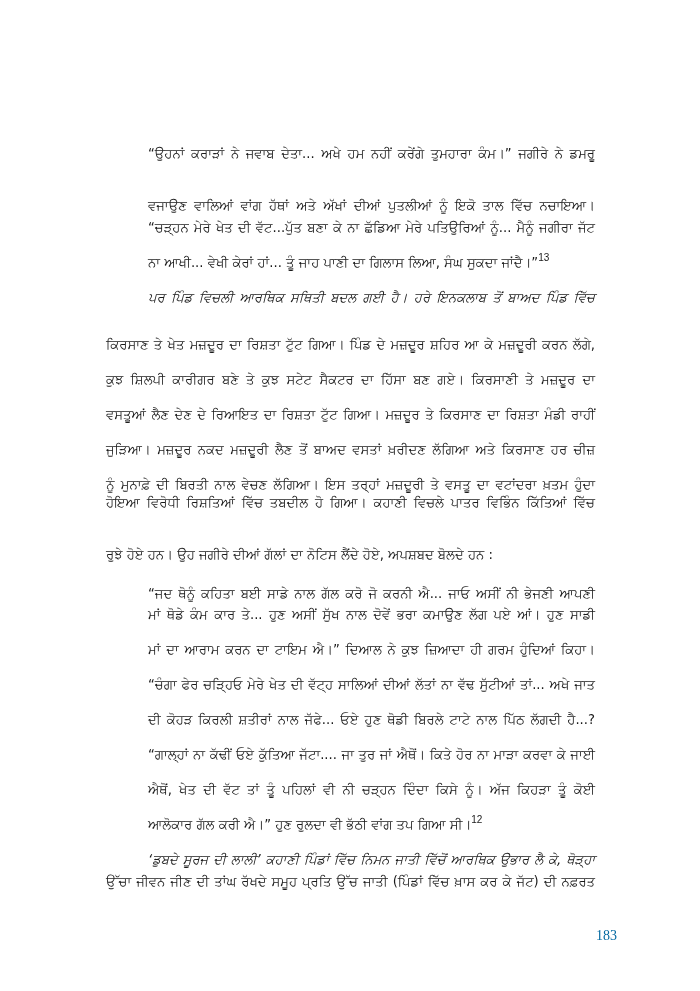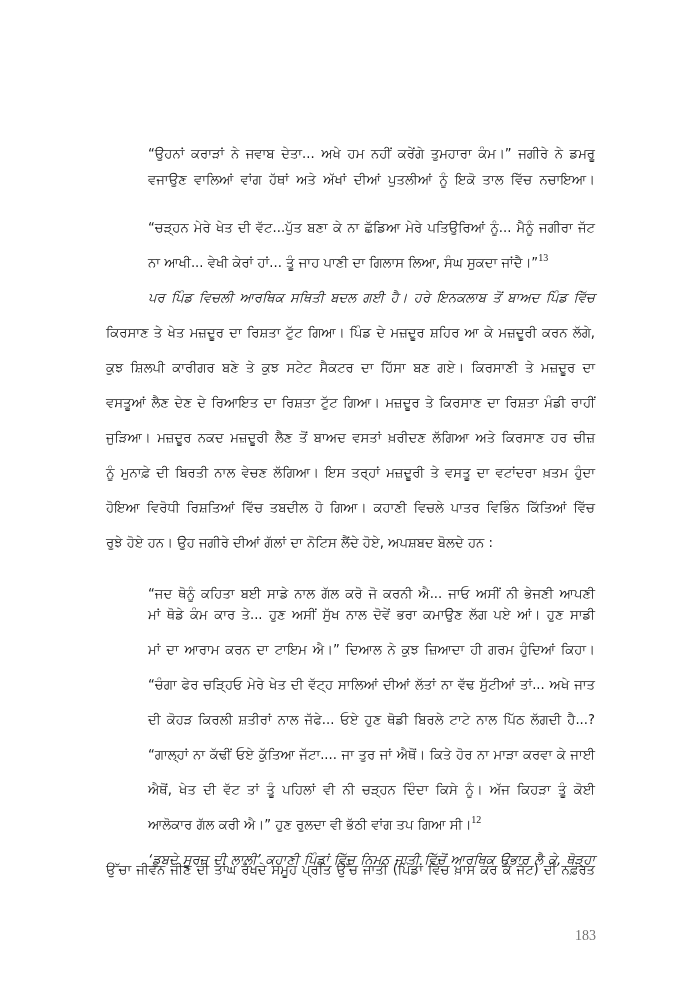--- a/index.html
+++ b/index.html
@@ -5,45 +5,45 @@
   html, body { margin: 0; padding: 0; }
   body {
     width: 700px; height: 991px; background: #ffffff; position: relative; overflow: hidden;
     font-family: "DejaVu Sans", sans-serif; color: #1a1a1a;
   }
   .line {
     position: absolute; font-size: 13.2px; line-height: 20px; white-space: nowrap;
     text-align: justify; text-align-last: justify;
   }
   .line.last { text-align-last: left; }
-  .body-line { left: 106px; width: 489px; }
+  .body-line { left: 106px; width: 489px; margin-top: 12px; }
   .quote-line { left: 148px; width: 447px; }
   .para-first { left: 148px; width: 447px; font-style: italic; }
-  sup { font-family: Liberation Serif, serif; font-size: 10px; vertical-align: 6px; line-height: 0; }
+  sup { font-family: Liberation Sans, sans-serif; font-size: 10px; vertical-align: 6px; line-height: 0; }
   .page-number {
-    position: absolute; left: 575px; top: 928px; font-family: "Liberation Serif", serif; font-size: 14px; color: #737373;
+    position: absolute; left: 596px; top: 928px; font-family: "Liberation Serif", serif; font-size: 14px; color: #0369a1;
   }
 </style>
 </head>
 <body>
 
 <div>
 
   <div class="line quote-line" style="top:144px">“ਉਹਨਾਂ ਕਰਾੜਾਂ ਨੇ ਜਵਾਬ ਦੇਤਾ... ਅਖੇ ਹਮ ਨਹੀਂ ਕਰੇਂਗੇ ਤੁਮਹਾਰਾ ਕੰਮ।” ਜਗੀਰੇ ਨੇ ਡਮਰੂ</div>
-  <div class="line quote-line" style="top:170px">ਵਜਾਉਣ ਵਾਲਿਆਂ ਵਾਂਗ ਹੱਥਾਂ ਅਤੇ ਅੱਖਾਂ ਦੀਆਂ ਪੁਤਲੀਆਂ ਨੂੰ ਇਕੋ ਤਾਲ ਵਿੱਚ ਨਚਾਇਆ।</div>
+  <div class="line quote-line" style="top:196px">ਵਜਾਉਣ ਵਾਲਿਆਂ ਵਾਂਗ ਹੱਥਾਂ ਅਤੇ ਅੱਖਾਂ ਦੀਆਂ ਪੁਤਲੀਆਂ ਨੂੰ ਇਕੋ ਤਾਲ ਵਿੱਚ ਨਚਾਇਆ।</div>
   <div class="line quote-line" style="top:218px">“ਚੜ੍ਹਨ ਮੇਰੇ ਖੇਤ ਦੀ ਵੱਟ...ਪੁੱਤ ਬਣਾ ਕੇ ਨਾ ਛੱਡਿਆ ਮੇਰੇ ਪਤਿਉਰਿਆਂ ਨੂੰ... ਮੈਨੂੰ ਜਗੀਰਾ ਜੱਟ</div>
   <div class="line quote-line last" style="top:253px"><span>ਨਾ ਆਖੀ... ਵੇਖੀ ਕੇਰਾਂ ਹਾਂ... ਤੂੰ ਜਾਹ ਪਾਣੀ ਦਾ ਗਿਲਾਸ ਲਿਆ, ਸੰਘ ਸੁਕਦਾ ਜਾਂਦੈ।”</span><sup>13</sup></div>
 
   <div class="line para-first" style="top:288px">ਪਰ ਪਿੰਡ ਵਿਚਲੀ ਆਰਥਿਕ ਸਥਿਤੀ ਬਦਲ ਗਈ ਹੈ। ਹਰੇ ਇਨਕਲਾਬ ਤੋਂ ਬਾਅਦ ਪਿੰਡ ਵਿੱਚ</div>
   <div class="line body-line" style="top:323px">ਕਿਰਸਾਣ ਤੇ ਖੇਤ ਮਜ਼ਦੂਰ ਦਾ ਰਿਸ਼ਤਾ ਟੁੱਟ ਗਿਆ। ਪਿੰਡ ਦੇ ਮਜ਼ਦੂਰ ਸ਼ਹਿਰ ਆ ਕੇ ਮਜ਼ਦੂਰੀ ਕਰਨ ਲੱਗੇ,</div>
   <div class="line body-line" style="top:358px">ਕੁਝ ਸ਼ਿਲਪੀ ਕਾਰੀਗਰ ਬਣੇ ਤੇ ਕੁਝ ਸਟੇਟ ਸੈਕਟਰ ਦਾ ਹਿੱਸਾ ਬਣ ਗਏ। ਕਿਰਸਾਣੀ ਤੇ ਮਜ਼ਦੂਰ ਦਾ</div>
   <div class="line body-line" style="top:393px">ਵਸਤੂਆਂ ਲੈਣ ਦੇਣ ਦੇ ਰਿਆਇਤ ਦਾ ਰਿਸ਼ਤਾ ਟੁੱਟ ਗਿਆ। ਮਜ਼ਦੂਰ ਤੇ ਕਿਰਸਾਣ ਦਾ ਰਿਸ਼ਤਾ ਮੰਡੀ ਰਾਹੀਂ</div>
   <div class="line body-line" style="top:428px">ਜੁੜਿਆ। ਮਜ਼ਦੂਰ ਨਕਦ ਮਜ਼ਦੂਰੀ ਲੈਣ ਤੋਂ ਬਾਅਦ ਵਸਤਾਂ ਖ਼ਰੀਦਣ ਲੱਗਿਆ ਅਤੇ ਕਿਰਸਾਣ ਹਰ ਚੀਜ਼</div>
   <div class="line body-line" style="top:463px">ਨੂੰ ਮੁਨਾਫ਼ੇ ਦੀ ਬਿਰਤੀ ਨਾਲ ਵੇਚਣ ਲੱਗਿਆ। ਇਸ ਤਰ੍ਹਾਂ ਮਜ਼ਦੂਰੀ ਤੇ ਵਸਤੂ ਦਾ ਵਟਾਂਦਰਾ ਖ਼ਤਮ ਹੁੰਦਾ</div>
-  <div class="line body-line" style="top:498px">ਹੋਇਆ ਵਿਰੋਧੀ ਰਿਸ਼ਤਿਆਂ ਵਿੱਚ ਤਬਦੀਲ ਹੋ ਗਿਆ। ਕਹਾਣੀ ਵਿਚਲੇ ਪਾਤਰ ਵਿਭਿੰਨ ਕਿੱਤਿਆਂ ਵਿੱਚ</div>
+  <div class="line body-line" style="top:481px">ਹੋਇਆ ਵਿਰੋਧੀ ਰਿਸ਼ਤਿਆਂ ਵਿੱਚ ਤਬਦੀਲ ਹੋ ਗਿਆ। ਕਹਾਣੀ ਵਿਚਲੇ ਪਾਤਰ ਵਿਭਿੰਨ ਕਿੱਤਿਆਂ ਵਿੱਚ</div>
   <div class="line body-line last" style="top:533px">ਰੁਝੇ ਹੋਏ ਹਨ। ਉਹ ਜਗੀਰੇ ਦੀਆਂ ਗੱਲਾਂ ਦਾ ਨੋਟਿਸ ਲੈਂਦੇ ਹੋਏ, ਅਪਸ਼ਬਦ ਬੋਲਦੇ ਹਨ :</div>
 
   <div class="line quote-line" style="top:584px">“ਜਦ ਥੋਨੂੰ ਕਹਿਤਾ ਬਈ ਸਾਡੇ ਨਾਲ ਗੱਲ ਕਰੋ ਜੋ ਕਰਨੀ ਐ... ਜਾਓ ਅਸੀਂ ਨੀ ਭੇਜਣੀ ਆਪਣੀ</div>
   <div class="line quote-line" style="top:605px">ਮਾਂ ਥੋਡੇ ਕੰਮ ਕਾਰ ਤੇ... ਹੁਣ ਅਸੀਂ ਸੁੱਖ ਨਾਲ ਦੋਵੇਂ ਭਰਾ ਕਮਾਉਣ ਲੱਗ ਪਏ ਆਂ। ਹੁਣ ਸਾਡੀ</div>
   <div class="line quote-line" style="top:640px">ਮਾਂ ਦਾ ਆਰਾਮ ਕਰਨ ਦਾ ਟਾਇਮ ਐ।” ਦਿਆਲ ਨੇ ਕੁਝ ਜ਼ਿਆਦਾ ਹੀ ਗਰਮ ਹੁੰਦਿਆਂ ਕਿਹਾ।</div>
   <div class="line quote-line" style="top:675px">“ਚੰਗਾ ਫੇਰ ਚੜ੍ਹਿਓ ਮੇਰੇ ਖੇਤ ਦੀ ਵੱਟ੍ਹ ਸਾਲਿਆਂ ਦੀਆਂ ਲੱਤਾਂ ਨਾ ਵੱਢ ਸੁੱਟੀਆਂ ਤਾਂ... ਅਖੇ ਜਾਤ</div>
   <div class="line quote-line" style="top:710px">ਦੀ ਕੋਹੜ ਕਿਰਲੀ ਸ਼ਤੀਰਾਂ ਨਾਲ ਜੱਫੇ... ਓਏ ਹੁਣ ਥੋਡੀ ਬਿਰਲੇ ਟਾਟੇ ਨਾਲ ਪਿੱਠ ਲੱਗਦੀ ਹੈ...?</div>
   <div class="line quote-line" style="top:745px">“ਗਾਲ੍ਹਾਂ ਨਾ ਕੱਢੀਂ ਓਏ ਕੁੱਤਿਆ ਜੱਟਾ.... ਜਾ ਤੁਰ ਜਾਂ ਐਥੋਂ। ਕਿਤੇ ਹੋਰ ਨਾ ਮਾੜਾ ਕਰਵਾ ਕੇ ਜਾਈ</div>
   <div class="line quote-line" style="top:780px">ਐਥੋਂ, ਖੇਤ ਦੀ ਵੱਟ ਤਾਂ ਤੂੰ ਪਹਿਲਾਂ ਵੀ ਨੀ ਚੜ੍ਹਨ ਦਿੰਦਾ ਕਿਸੇ ਨੂੰ। ਅੱਜ ਕਿਹੜਾ ਤੂੰ ਕੋਈ</div>
   <div class="line quote-line last" style="top:815px"><span>ਆਲੋਕਾਰ ਗੱਲ ਕਰੀ ਐ।” ਹੁਣ ਰੁਲਦਾ ਵੀ ਭੱਠੀ ਵਾਂਗ ਤਪ ਗਿਆ ਸੀ।</span><sup>12</sup></div>

